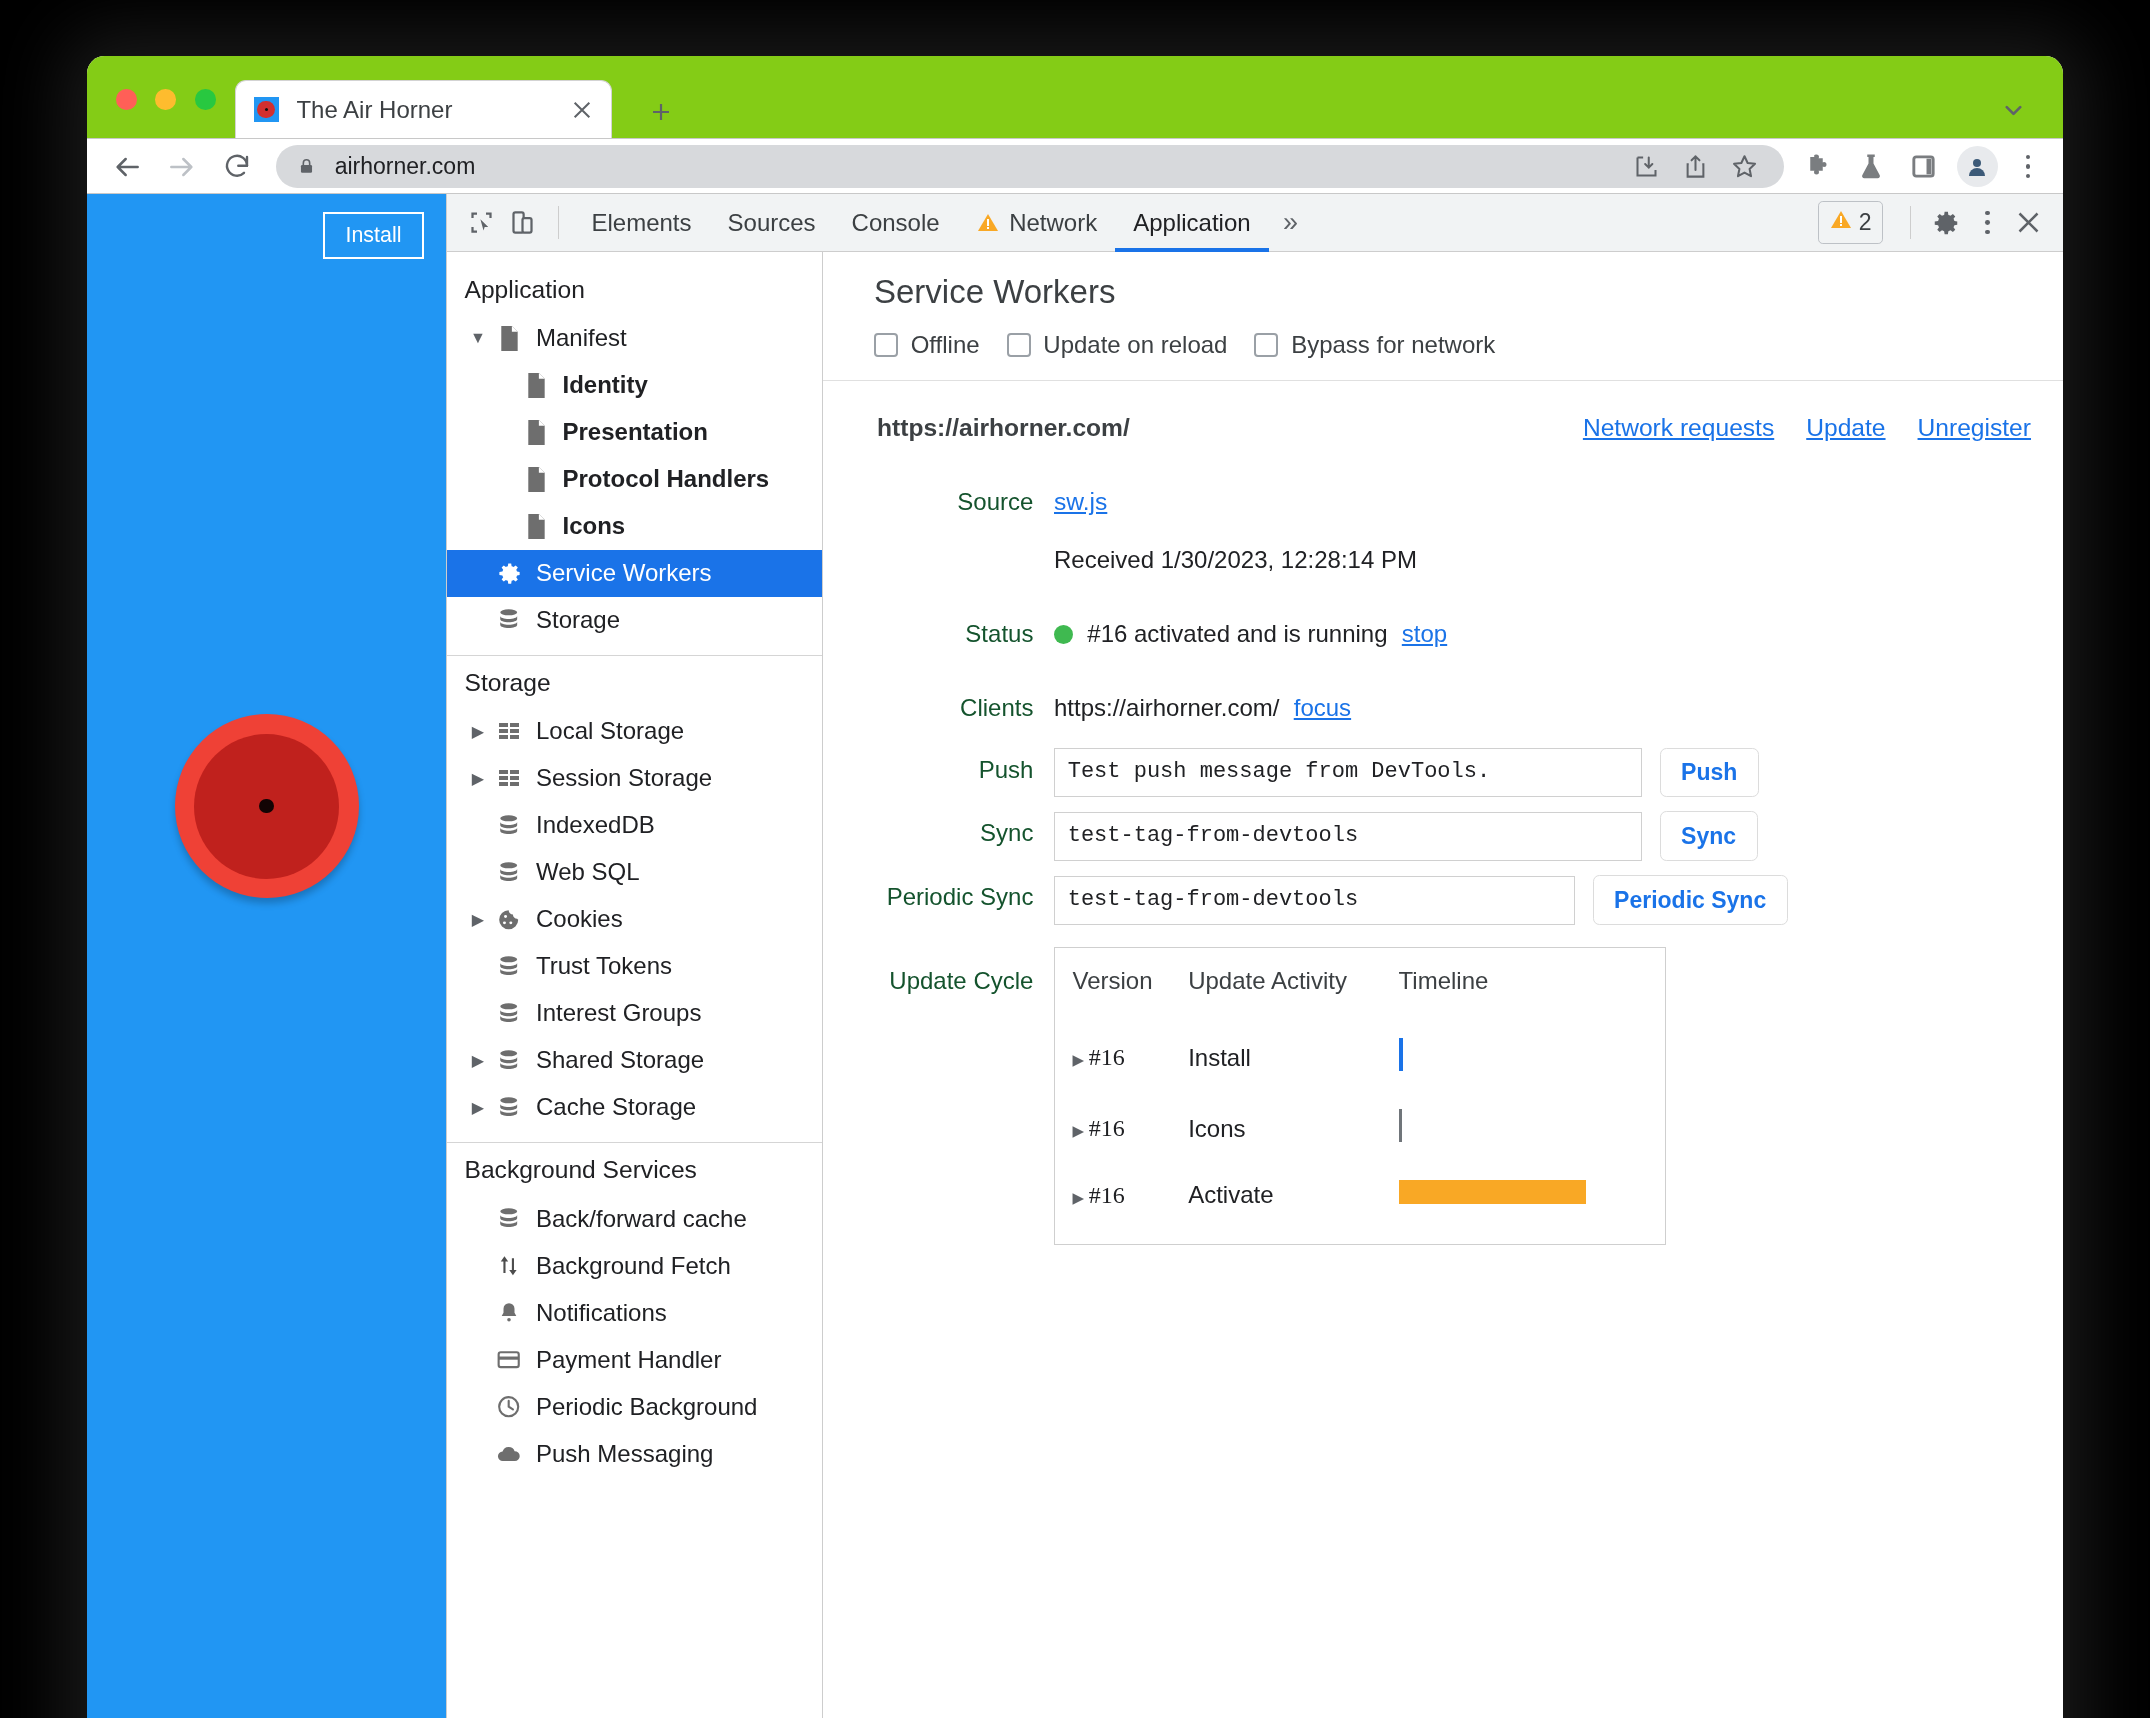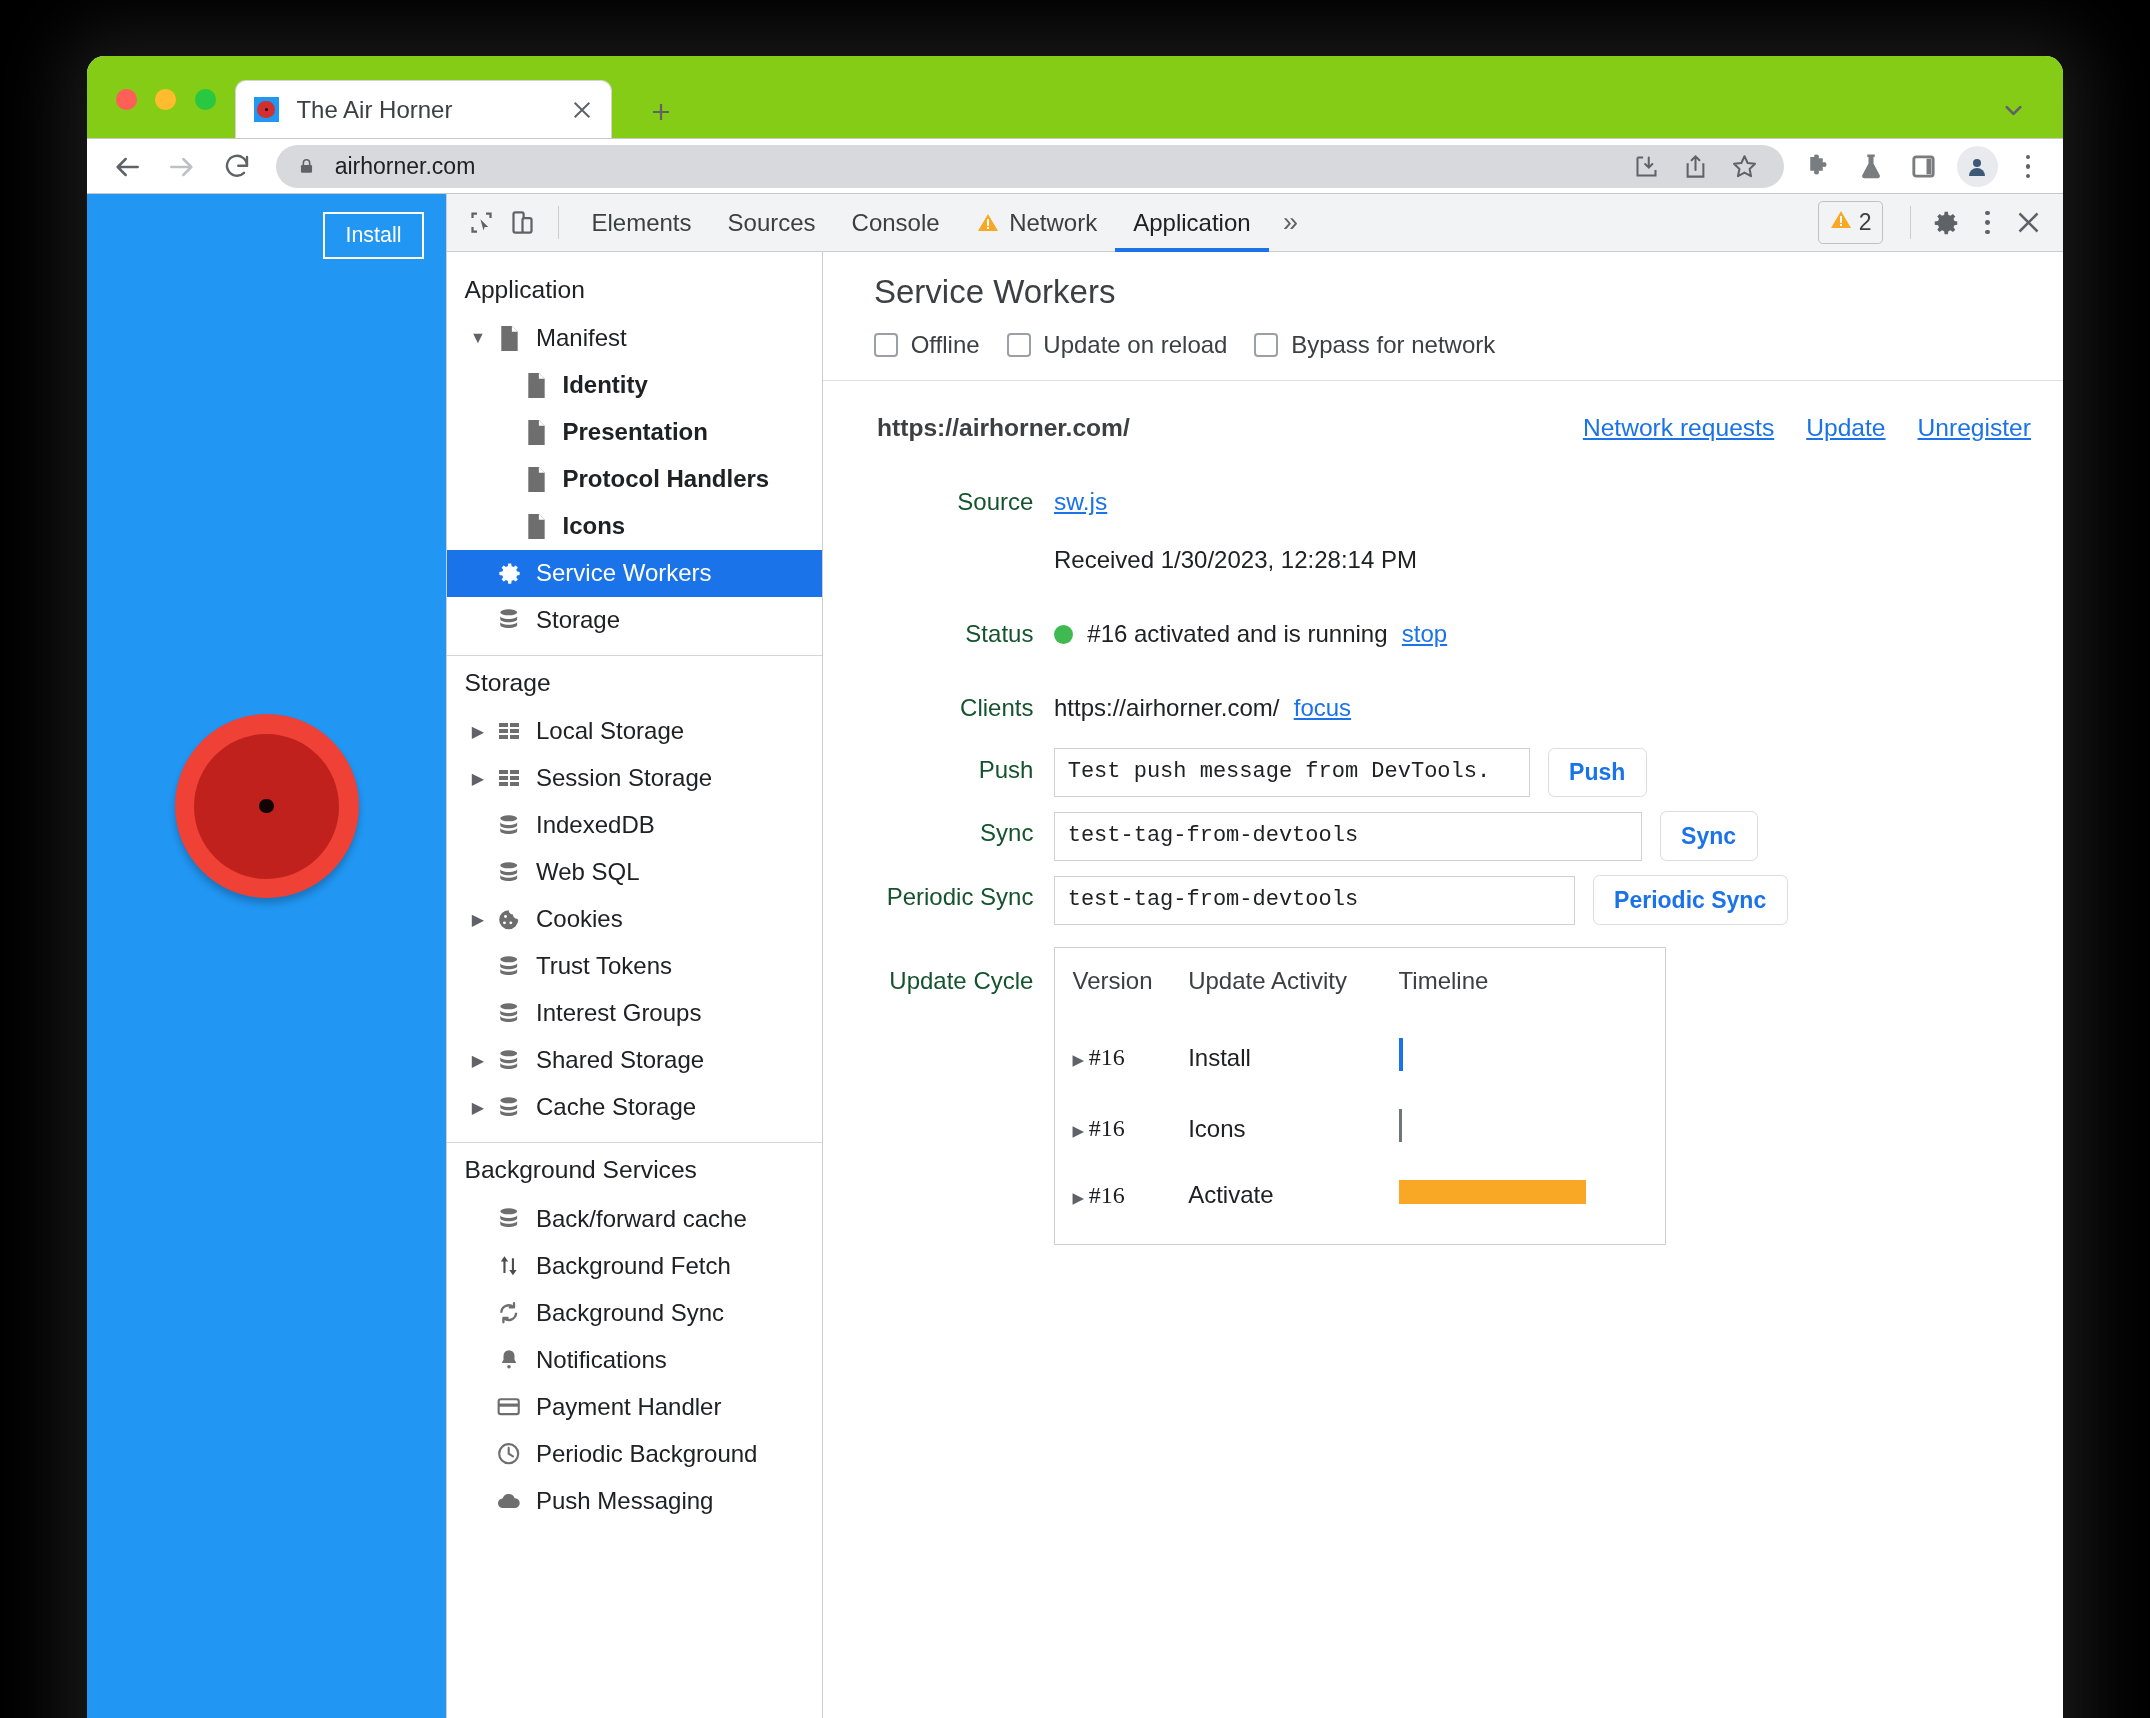--- a/index.html
+++ b/index.html
@@ -725,32 +725,20 @@
               <svg width="25.4" height="25.4" viewBox="0 0 24 24" fill="#4d4d4d">
                   <path d="M8 3 L4.5 8 H7 V19 H9 V8 H11.5 Z"></path>
                   <path d="M16 21 L19.5 16 H17 V5 H15 V16 H12.5 Z"></path>
                 </svg>
             </span>
             <span class="tlabel">Background Fetch</span>
           </div>
           <div class="tree-row indent1">
             <span class="tw blank">▶</span>
             <span class="ti">
-              <svg width="25.4" height="25.4" viewBox="0 0 24 24" fill="none" stroke="#6e6e6e" stroke-width="2.2">
-                  <path d="M5 12a7 7 0 0 1 11.5-5.3"></path>
-                  <path d="M19 12a7 7 0 0 1-11.5 5.3"></path>
-                  <path d="M17 3v4h-4" stroke-linecap="round" stroke-linejoin="round"></path>
-                  <path d="M7 21v-4h4" stroke-linecap="round" stroke-linejoin="round"></path>
-                </svg>
-            </span>
-            <span class="tlabel">Background Sync</span>
-          </div>
-          <div class="tree-row indent1">
-            <span class="tw blank">▶</span>
-            <span class="ti">
               <svg width="24" height="25.4" viewBox="0 0 24 24" fill="#6e6e6e">
                   <path d="M12 2.5a5.5 5.5 0 0 1 5.5 5.5v4l1.8 3.3H4.7L6.5 12V8A5.5 5.5 0 0 1 12 2.5z"></path>
                   <circle cx="12" cy="19" r="1.8"></circle>
                 </svg>
             </span>
             <span class="tlabel">Notifications</span>
           </div>
           <div class="tree-row indent1">
             <span class="tw blank">▶</span>
             <span class="ti">
@@ -838,21 +826,21 @@
               <span class="flabel">Clients</span>
               <span class="fval">
                 <span>https://airhorner.com/</span>
                 <a class="link-sm">focus</a>
               </span>
             </div>
 
             <div class="frow">
               <span class="flabel">Push</span>
               <span class="inputrow">
-                <span class="textinput" style="width:476px;">Test push message from DevTools.</span>
+                <span class="textinput" style="width:588px;">Test push message from DevTools.</span>
                 <button class="actbtn">Push</button>
               </span>
             </div>
 
             <div class="frow">
               <span class="flabel">Sync</span>
               <span class="inputrow">
                 <span class="textinput" style="width:588px;">test-tag-from-devtools</span>
                 <button class="actbtn">Sync</button>
               </span>

